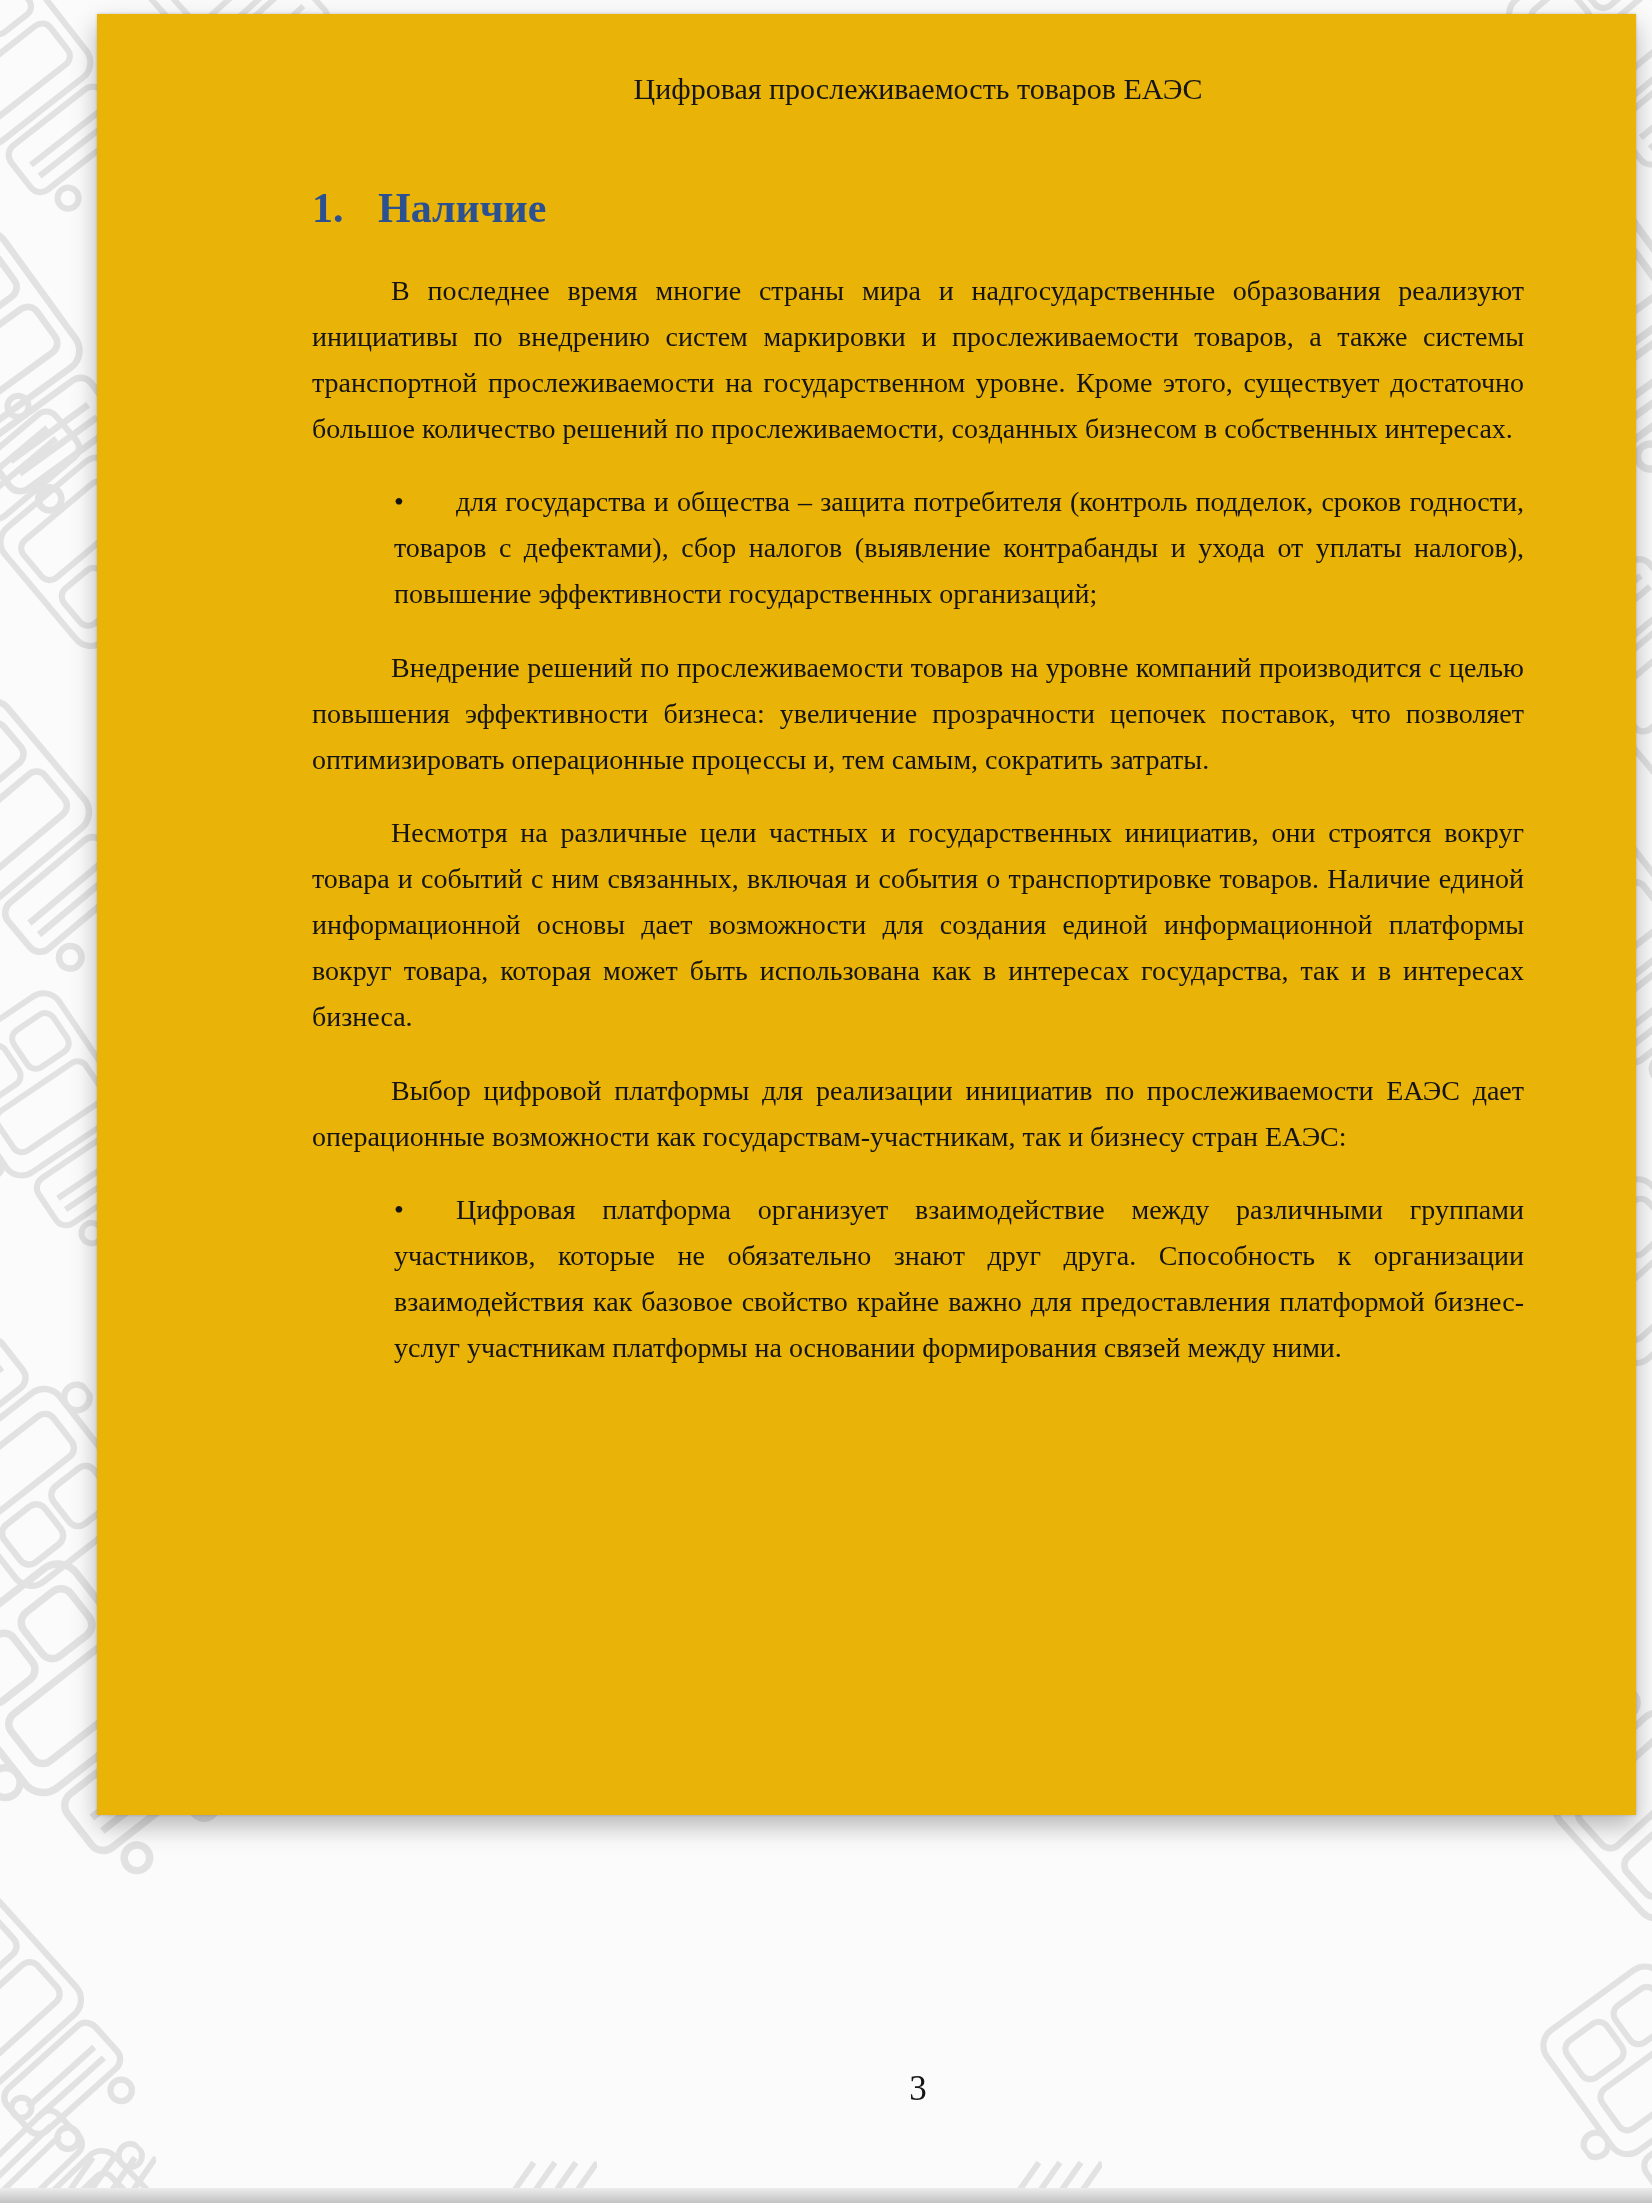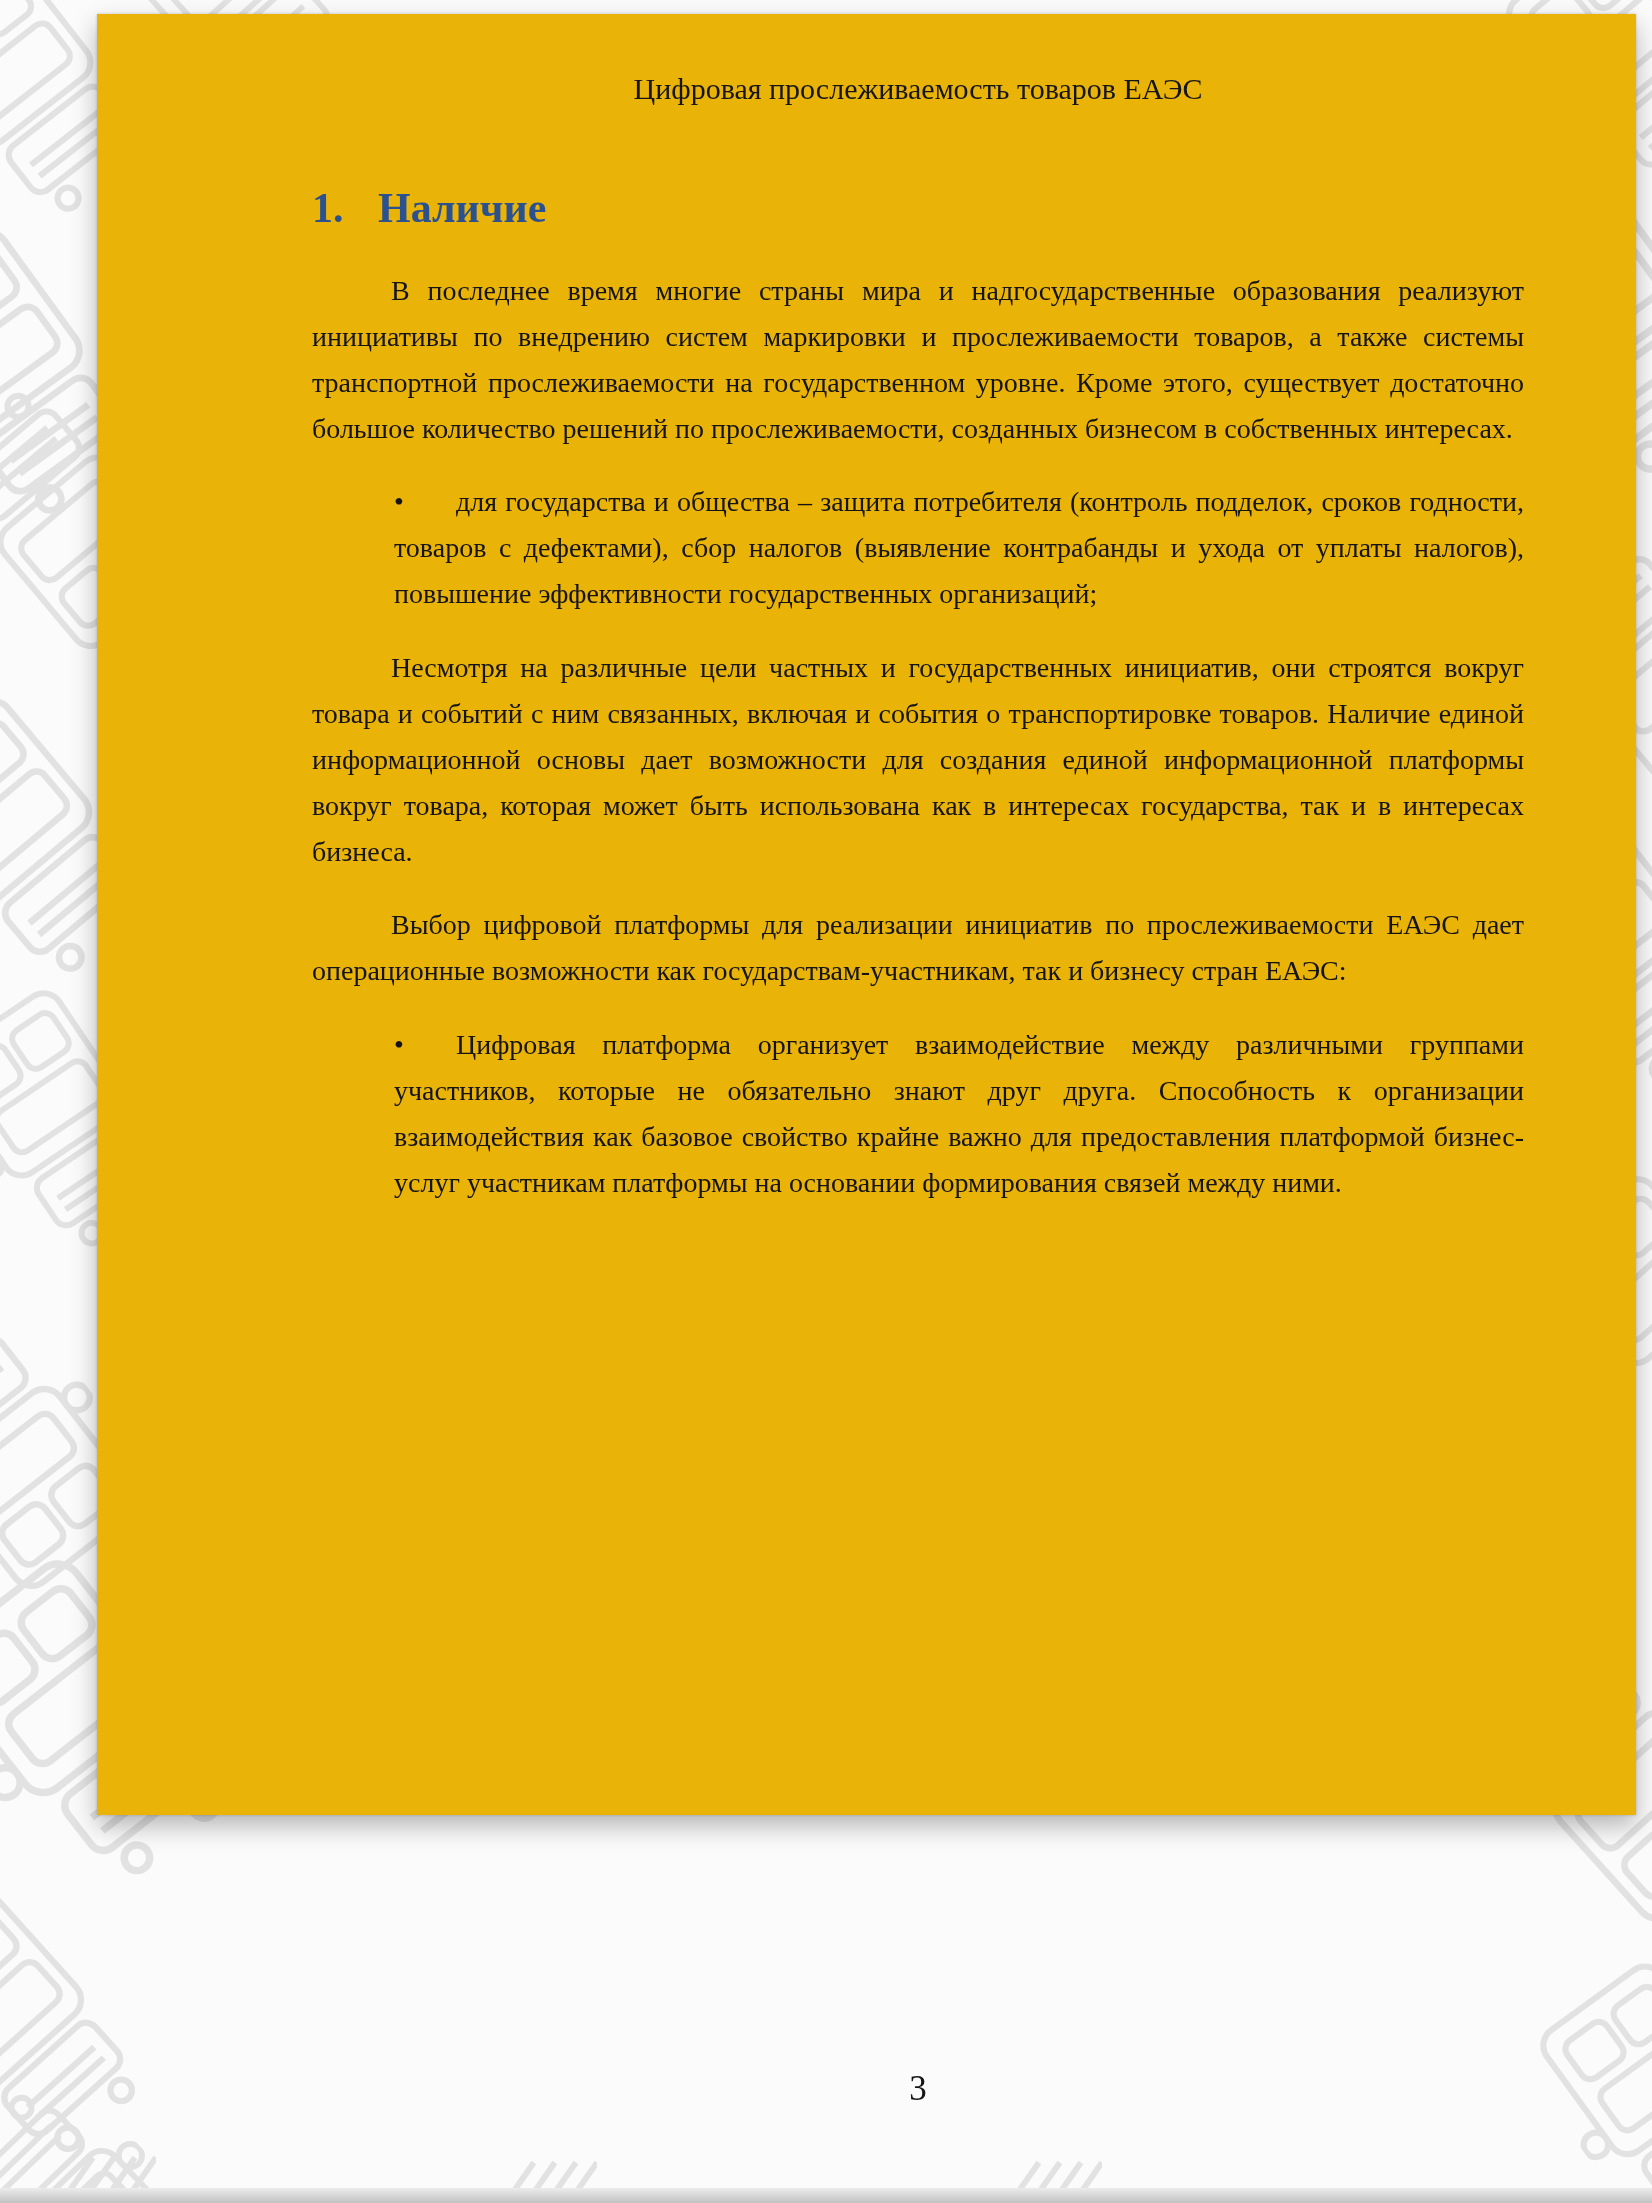--- a/index.html
+++ b/index.html
@@ -224,20 +224,21 @@
   </div>
 
   <div class="body-blocks">
 
     <p class="para">В последнее время многие страны мира и надгосударственные образования реализуют инициативы по внедрению систем маркировки и прослеживаемости товаров, а также системы транспортной прослеживаемости на государственном уровне. Кроме этого, существует достаточно большое количество решений по прослеживаемости, созданных бизнесом в собственных интересах.</p>
 
 
     <div class="li"><span class="marker">•</span><span>для государства и общества – защита потребителя (контроль подделок, сроков годности, товаров с дефектами), сбор налогов (выявление контрабанды и ухода от уплаты налогов), повышение эффективности государственных организаций;</span></div>
 
 
+    <p class="para">Внедрение решений по прослеживаемости товаров на уровне компаний производится с целью повышения эффективности бизнеса: увеличение прозрачности цепочек поставок, что позволяет оптимизировать операционные процессы и, тем самым, сократить затраты.</p>
 
     <p class="para">Несмотря на различные цели частных и государственных инициатив, они строятся вокруг товара и событий с ним связанных, включая и события о транспортировке товаров. Наличие единой информационной основы дает возможности для создания единой информационной платформы вокруг товара, которая может быть использована как в интересах государства, так и в интересах бизнеса.</p>
 
     <p class="para">Выбор цифровой платформы для реализации инициатив по прослеживаемости ЕАЭС дает операционные возможности как государствам-участникам, так и бизнесу стран ЕАЭС:</p>
 
     <div class="li"><span class="marker">•</span><span>Цифровая платформа организует взаимодействие между различными группами участников, которые не обязательно знают друг друга. Способность к организации взаимодействия как базовое свойство крайне важно для предоставления платформой бизнес-услуг участникам платформы на основании формирования связей между ними.</span></div>
 
   </div>
 
   <div class="page-number">3</div>

